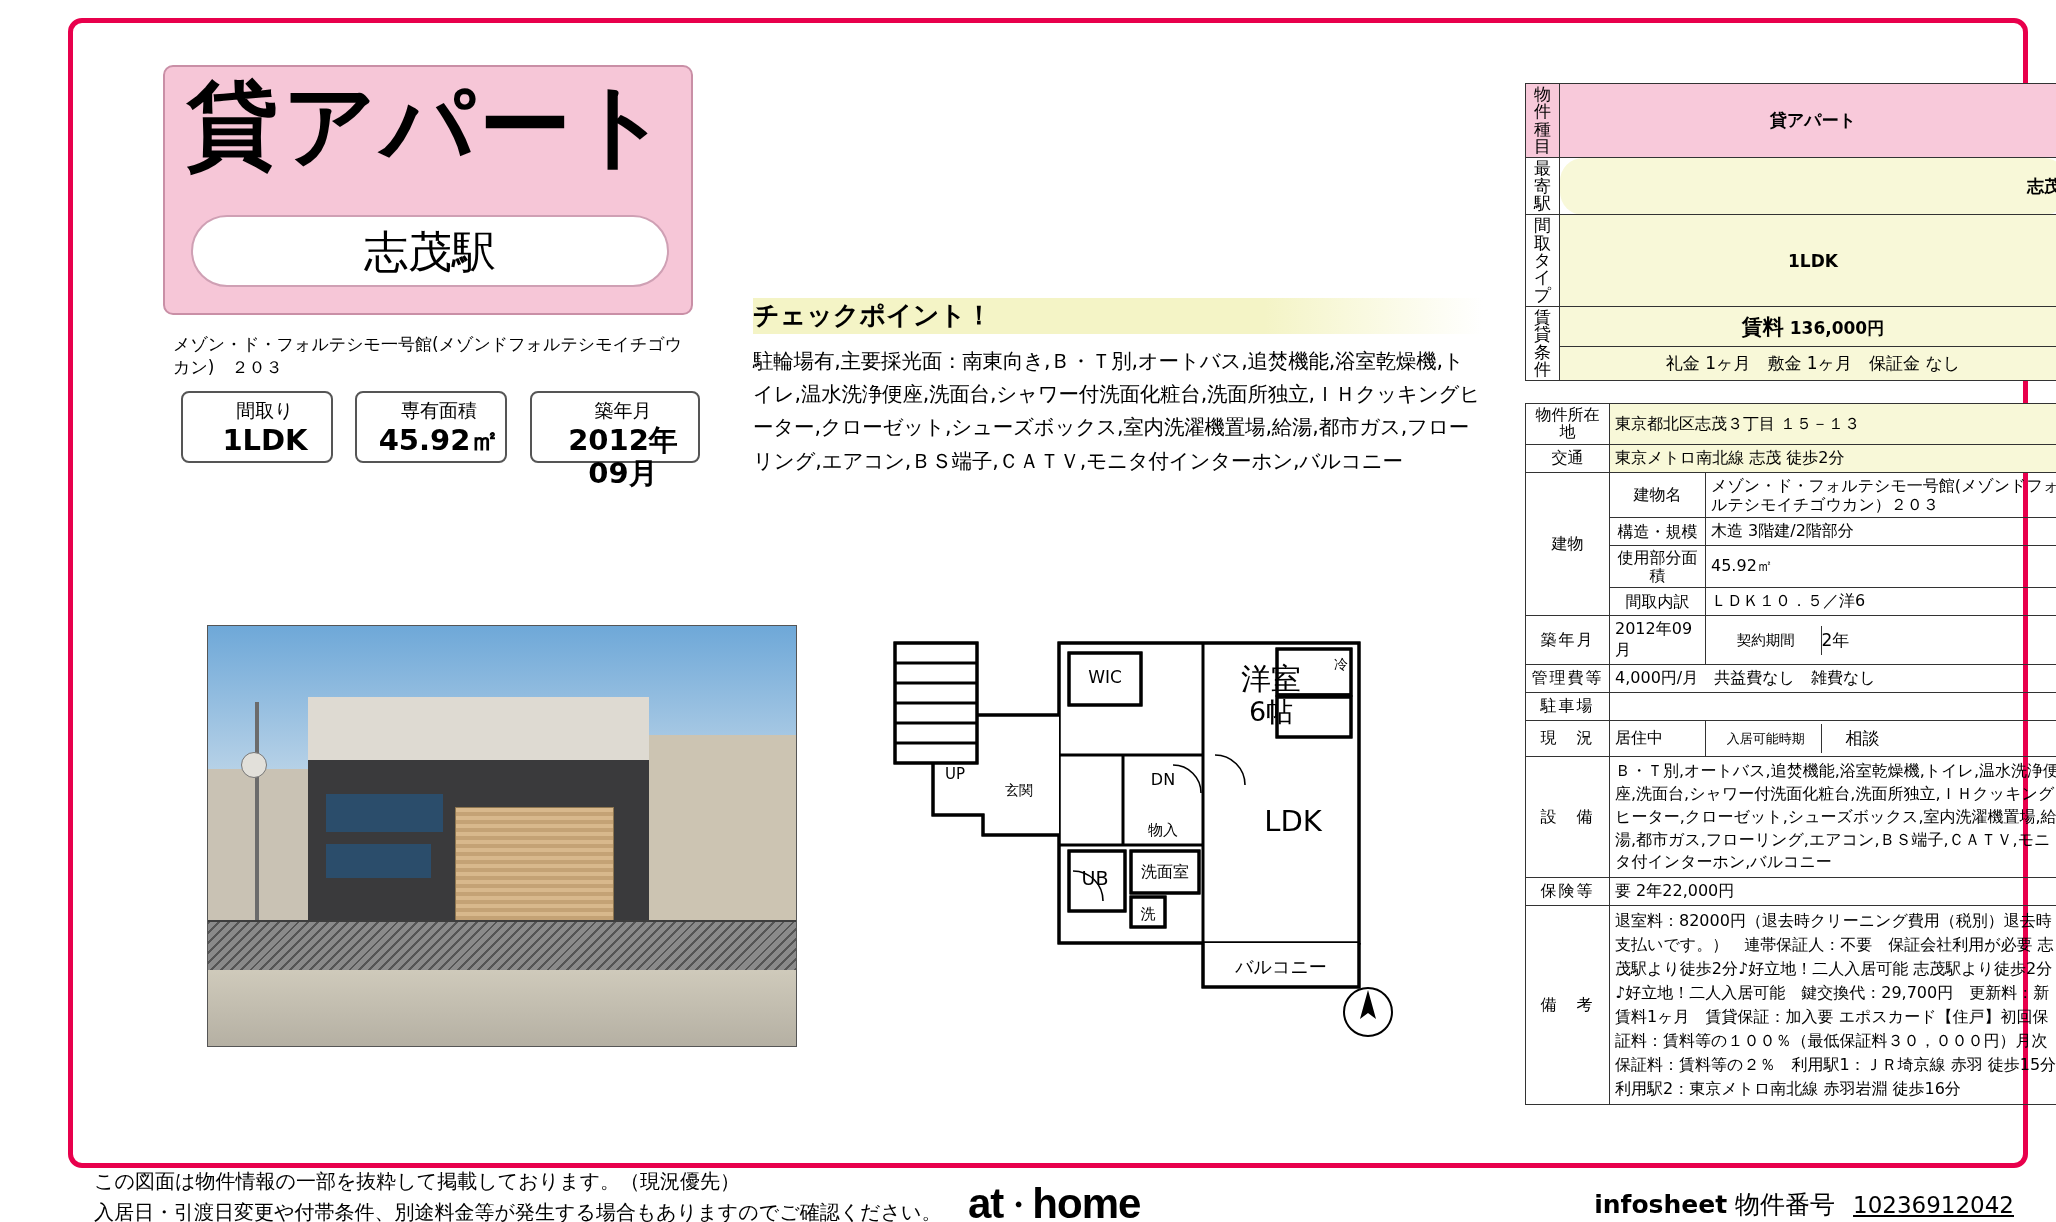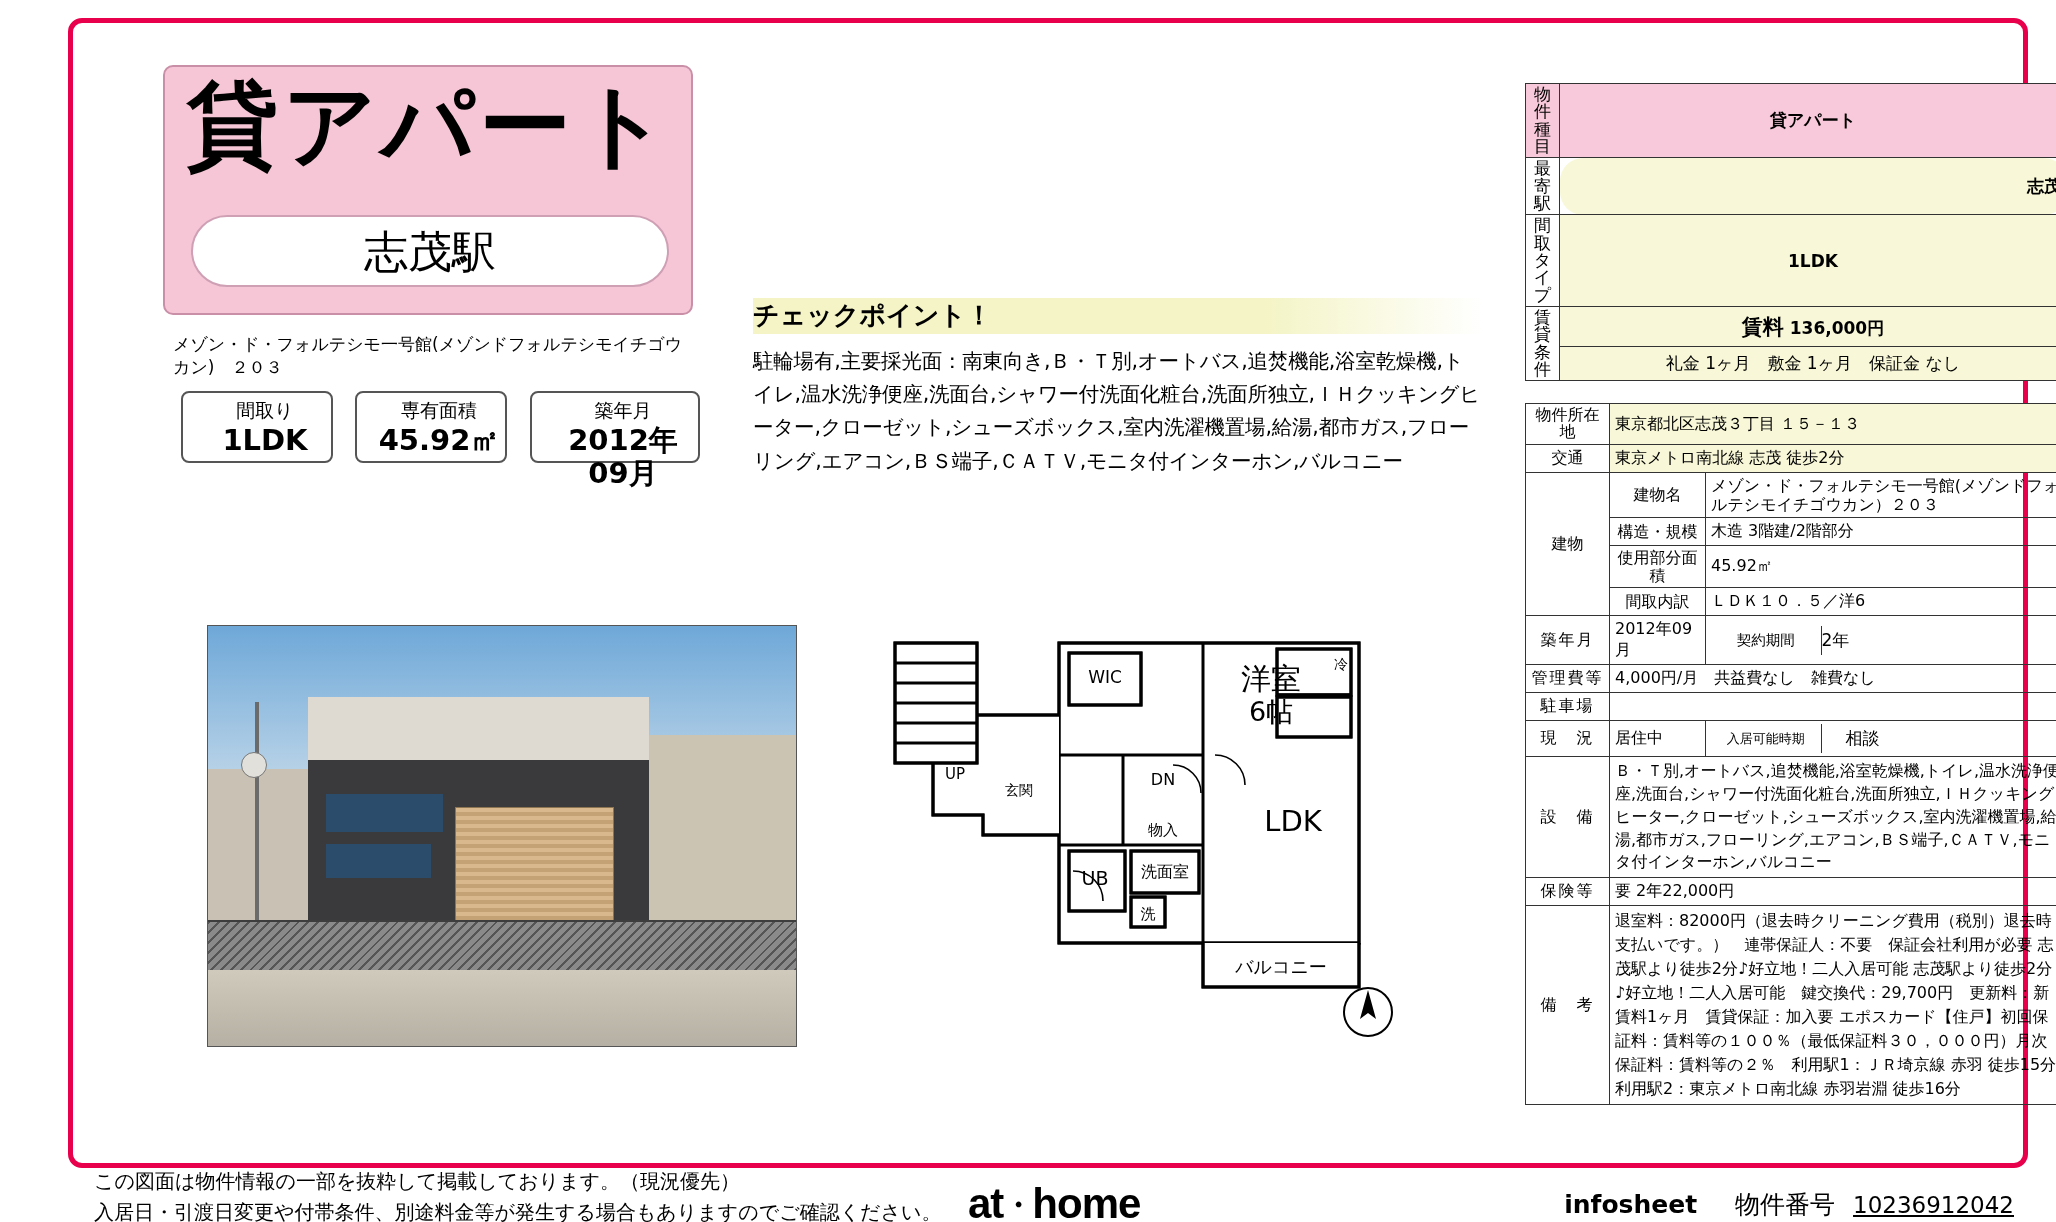--- a/index.html
+++ b/index.html
@@ -549,16 +549,16 @@
     <div>この図面は物件情報の一部を抜粋して掲載しております。（現況優先）</div>
     <div>入居日・引渡日変更や付帯条件、別途料金等が発生する場合もありますのでご確認ください。</div>
   </div>
 
   <div class="athome">
     <span>at</span><span class="dot">・</span><span>home</span>
   </div>
 
   <div class="infosheet">
     <span class="ttl">infosheet</span>
-    <span style="margin-left:30px">物件番号</span>
+    <span style="margin-left:0">物件番号</span>
     <span class="num">10236912042</span>
   </div>
 </div>
 
 </body></html>

